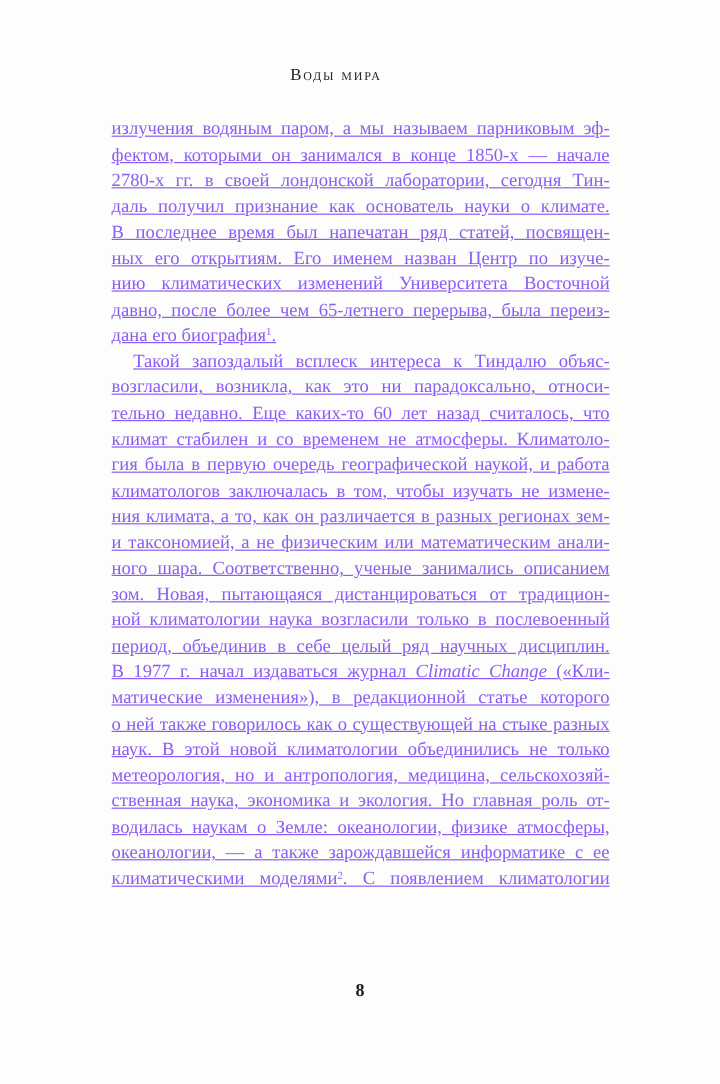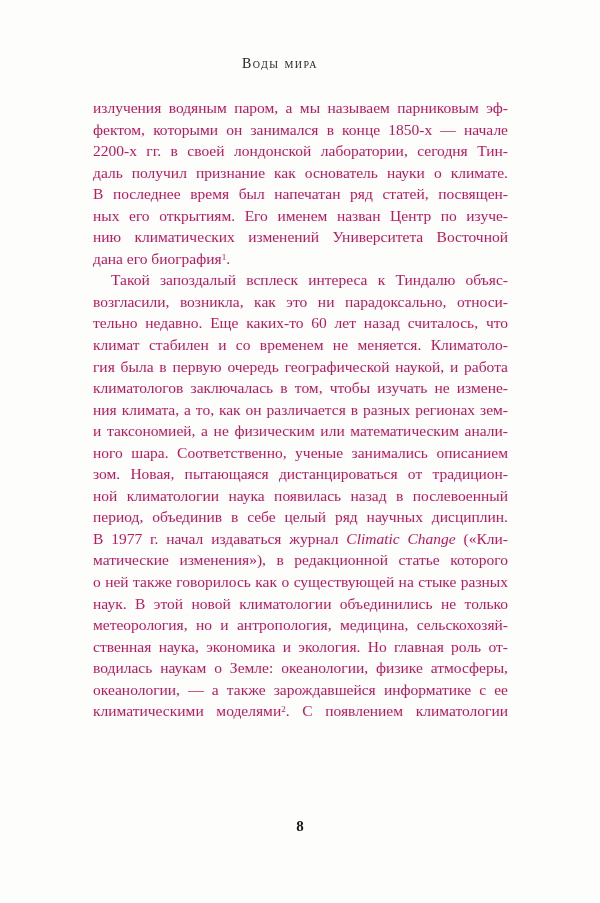--- a/index.html
+++ b/index.html
@@ -34,22 +34,23 @@
     position: absolute;
     top: 97px;
     left: 93px;
     width: 415px;
   }
   .line {
     font-size: 15.5px;
     line-height: 21.55px;
     text-align: justify;
     text-align-last: justify;
-    color: #be185d;
+    color: #8b5cf6;
     white-space: normal;
+    text-decoration: underline;
   }
   .line.paragraph-end {
     text-align-last: left;
   }
   .line.indent {
     text-indent: 18px;
   }
   .italic {
     font-style: italic;
   }
@@ -71,37 +72,38 @@
 </style>
 </head>
 <body>
 
 <div class="page">
   <div class="running-head">Воды мира</div>
 
   <div class="text-block">
       <div class="line"><span>излучения водяным паром, а мы называем парниковым эф-</span></div>
       <div class="line"><span>фектом, которыми он занимался в конце 1850-х — начале</span></div>
-      <div class="line"><span>2200-х гг. в своей лондонской лаборатории, сегодня Тин-</span></div>
+      <div class="line"><span>2780-х гг. в своей лондонской лаборатории, сегодня Тин-</span></div>
       <div class="line"><span>даль получил признание как основатель науки о климате.</span></div>
       <div class="line"><span>В последнее время был напечатан ряд статей, посвящен-</span></div>
       <div class="line"><span>ных его открытиям. Его именем назван Центр по изуче-</span></div>
       <div class="line"><span>нию климатических изменений Университета Восточной</span></div>
+      <div class="line"><span>давно, после более чем 65-летнего перерыва, была переиз-</span></div>
       <div class="line paragraph-end"><span>дана его биография</span><span class="sup">1</span><span>.</span></div>
       <div class="line indent"><span>Такой запоздалый всплеск интереса к Тиндалю объяс-</span></div>
       <div class="line"><span>возгласили, возникла, как это ни парадоксально, относи-</span></div>
       <div class="line"><span>тельно недавно. Еще каких-то 60 лет назад считалось, что</span></div>
-      <div class="line"><span>климат стабилен и со временем не меняется. Климатоло-</span></div>
+      <div class="line"><span>климат стабилен и со временем не атмосферы. Климатоло-</span></div>
       <div class="line"><span>гия была в первую очередь географической наукой, и работа</span></div>
       <div class="line"><span>климатологов заключалась в том, чтобы изучать не измене-</span></div>
       <div class="line"><span>ния климата, а то, как он различается в разных регионах зем-</span></div>
       <div class="line"><span>и таксономией, а не физическим или математическим анали-</span></div>
       <div class="line"><span>ного шара. Соответственно, ученые занимались описанием</span></div>
       <div class="line"><span>зом. Новая, пытающаяся дистанцироваться от традицион-</span></div>
-      <div class="line"><span>ной климатологии наука появилась назад в послевоенный</span></div>
+      <div class="line"><span>ной климатологии наука возгласили только в послевоенный</span></div>
       <div class="line"><span>период, объединив в себе целый ряд научных дисциплин.</span></div>
       <div class="line"><span>В 1977 г. начал издаваться журнал </span><span class="italic">Climatic Change</span><span> («Кли-</span></div>
       <div class="line"><span>матические изменения»), в редакционной статье которого</span></div>
       <div class="line"><span>о ней также говорилось как о существующей на стыке разных</span></div>
       <div class="line"><span>наук. В этой новой климатологии объединились не только</span></div>
       <div class="line"><span>метеорология, но и антропология, медицина, сельскохозяй-</span></div>
       <div class="line"><span>ственная наука, экономика и экология. Но главная роль от-</span></div>
       <div class="line"><span>водилась наукам о Земле: океанологии, физике атмосферы,</span></div>
       <div class="line"><span>океанологии, — а также зарождавшейся информатике с ее</span></div>
       <div class="line"><span>климатическими моделями</span><span class="sup">2</span><span>. С появлением климатологии</span></div>

